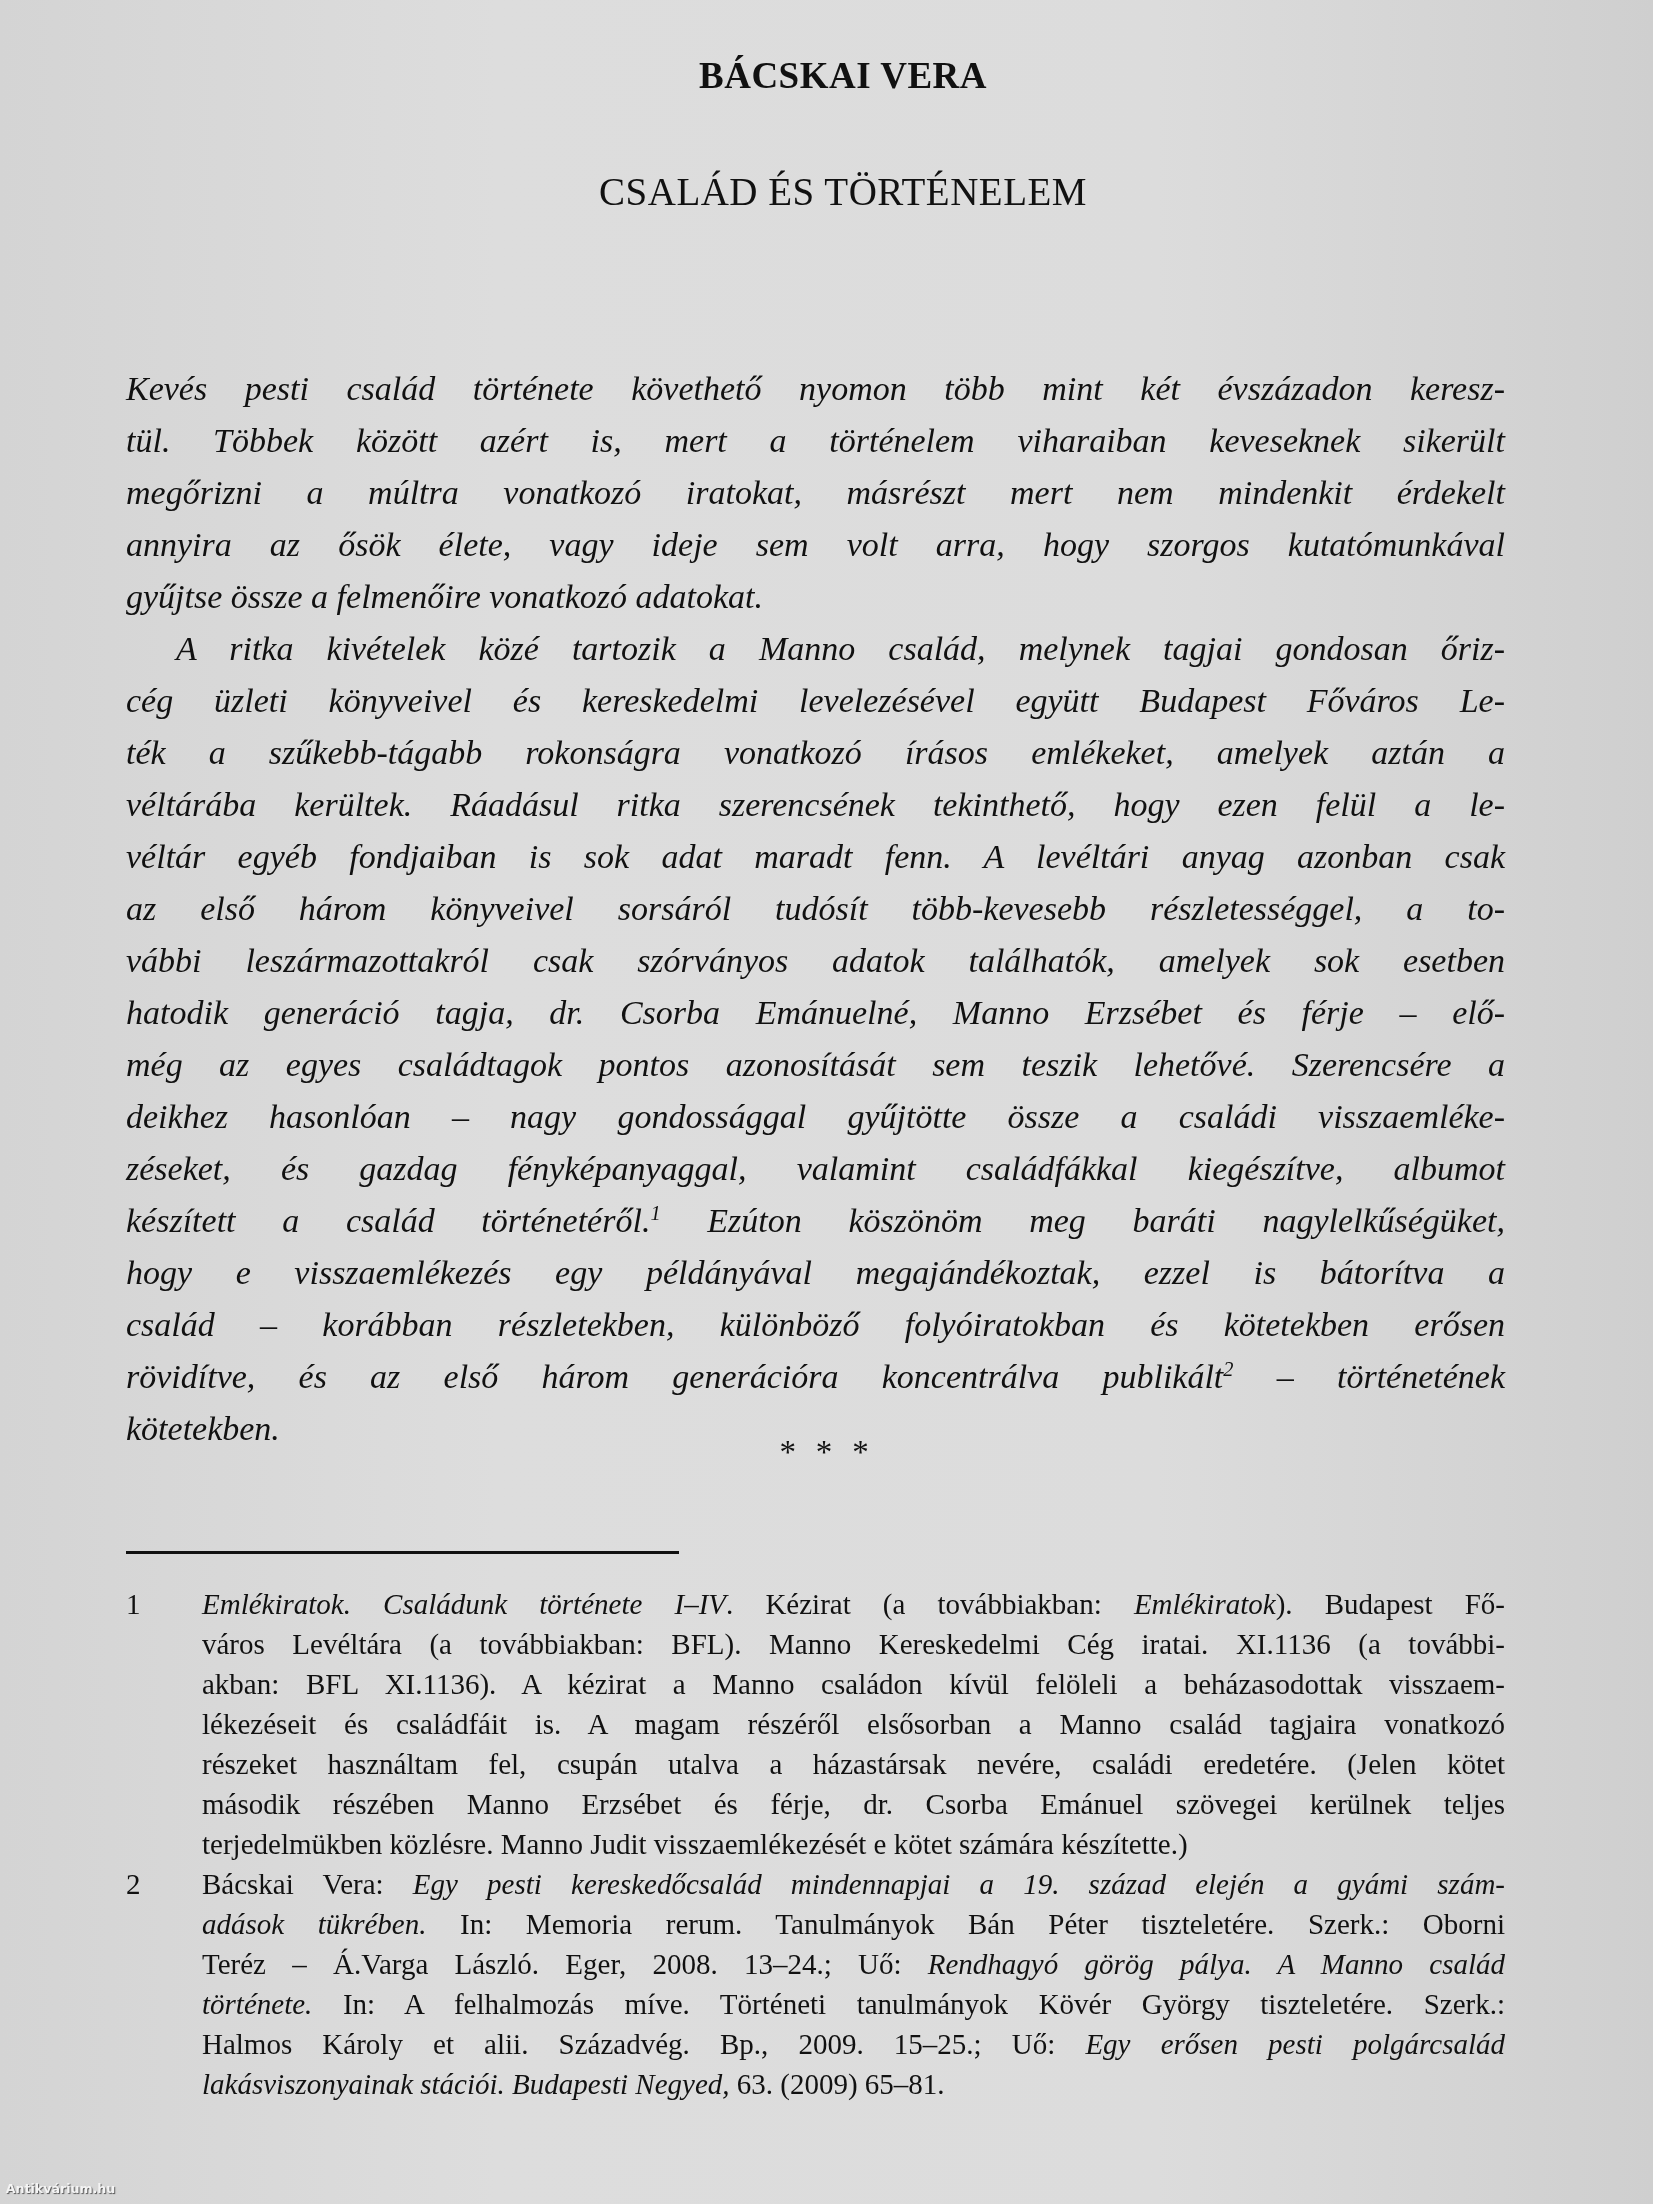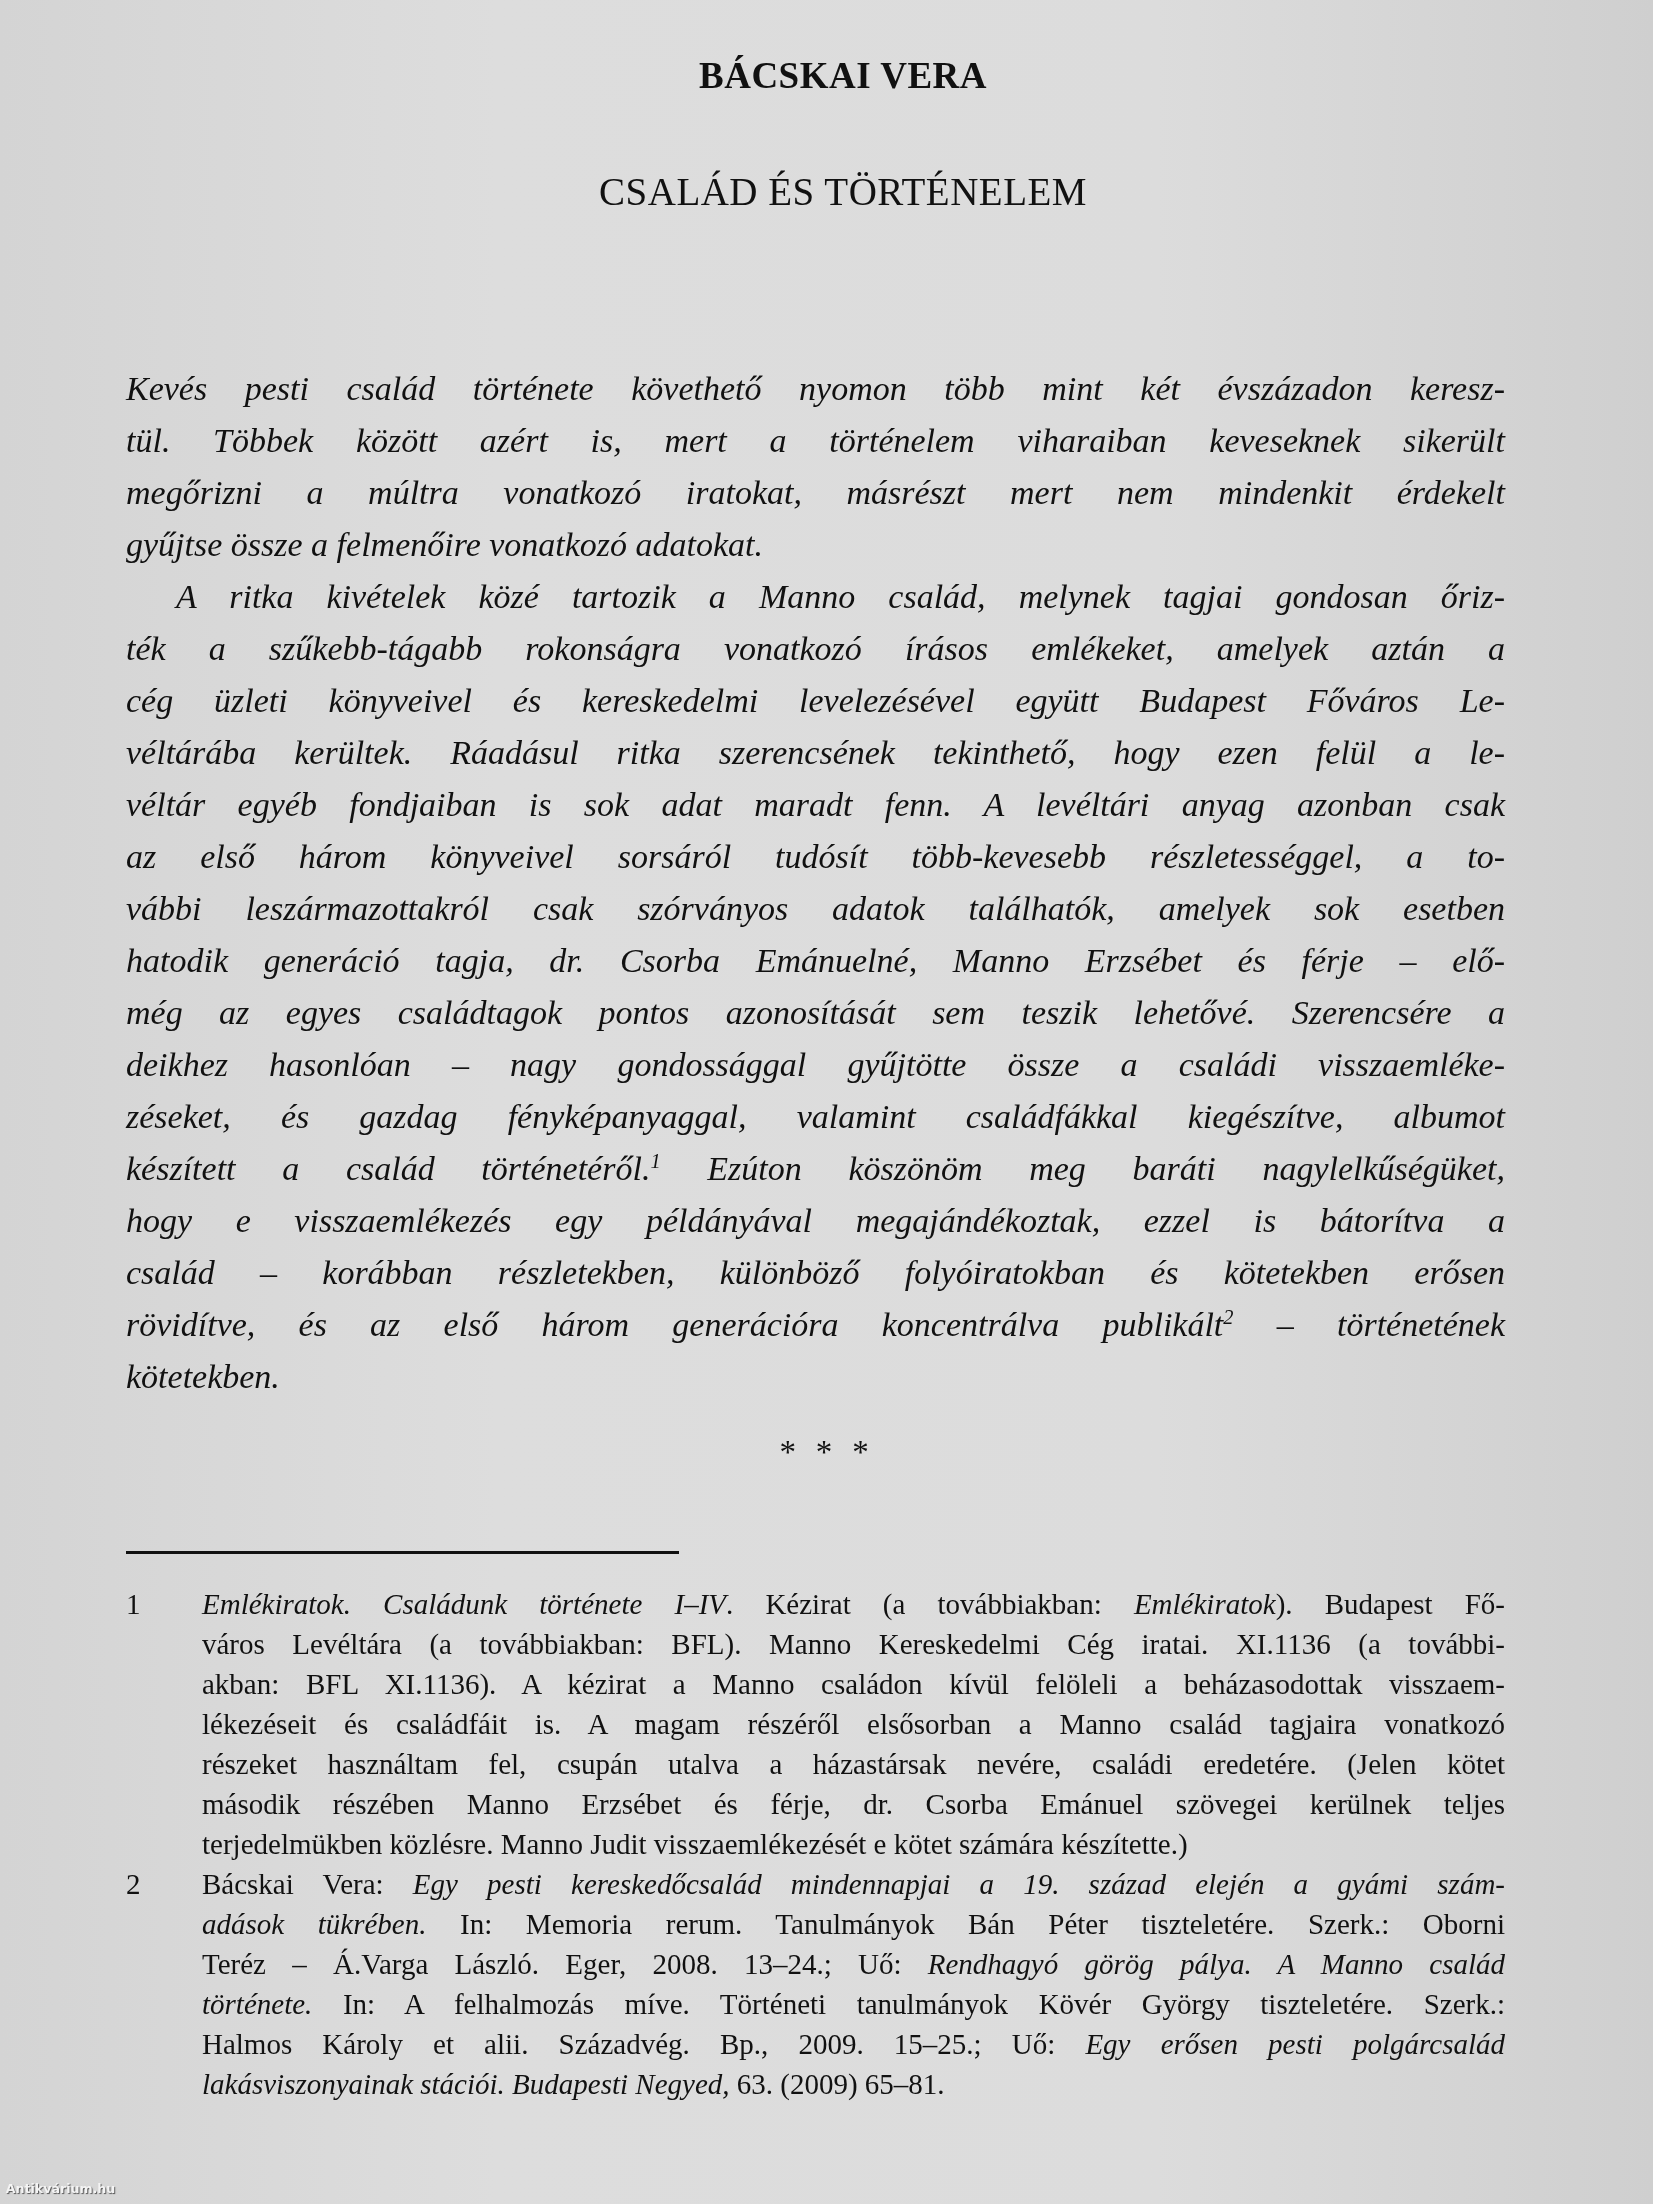--- a/index.html
+++ b/index.html
@@ -58,26 +58,27 @@
 <div class="page">
 
   <h1 class="author">BÁCSKAI VERA</h1>
   <h2 class="title">CSALÁD ÉS TÖRTÉNELEM</h2>
 
   <div class="body-text">
     <div>
       <span class="line">Kevés pesti család története követhető nyomon több mint két évszázadon keresz-</span>
       <span class="line">tül. Többek között azért is, mert a történelem viharaiban keveseknek sikerült</span>
       <span class="line">megőrizni a múltra vonatkozó iratokat, másrészt mert nem mindenkit érdekelt</span>
+      <span class="line">annyira az ősök élete, vagy ideje sem volt arra, hogy szorgos kutatómunkával</span>
       <span class="line last">gyűjtse össze a felmenőire vonatkozó adatokat.</span>
     </div>
     <div>
       <span class="line indent">A ritka kivételek közé tartozik a Manno család, melynek tagjai gondosan őriz-</span>
+      <span class="line">cég üzleti könyveivel és kereskedelmi levelezésével együtt Budapest Főváros Le-</span>
       <span class="line">ték a szűkebb-tágabb rokonságra vonatkozó írásos emlékeket, amelyek aztán a</span>
-      <span class="line">cég üzleti könyveivel és kereskedelmi levelezésével együtt Budapest Főváros Le-</span>
       <span class="line">véltárába kerültek. Ráadásul ritka szerencsének tekinthető, hogy ezen felül a le-</span>
       <span class="line">véltár egyéb fondjaiban is sok adat maradt fenn. A levéltári anyag azonban csak</span>
       <span class="line">az első három könyveivel sorsáról tudósít több-kevesebb részletességgel, a to-</span>
       <span class="line">vábbi leszármazottakról csak szórványos adatok találhatók, amelyek sok esetben</span>
       <span class="line">hatodik generáció tagja, dr. Csorba Emánuelné, Manno Erzsébet és férje – elő-</span>
       <span class="line">még az egyes családtagok pontos azonosítását sem teszik lehetővé. Szerencsére a</span>
       <span class="line">deikhez hasonlóan – nagy gondossággal gyűjtötte össze a családi visszaemléke-</span>
       <span class="line">zéseket, és gazdag fényképanyaggal, valamint családfákkal kiegészítve, albumot</span>
       <span class="line"><span>készített a család történetéről.</span><sup>1</sup><span> Ezúton köszönöm meg baráti nagylelkűségüket,</span></span>
       <span class="line">hogy e visszaemlékezés egy példányával megajándékoztak, ezzel is bátorítva a</span>

